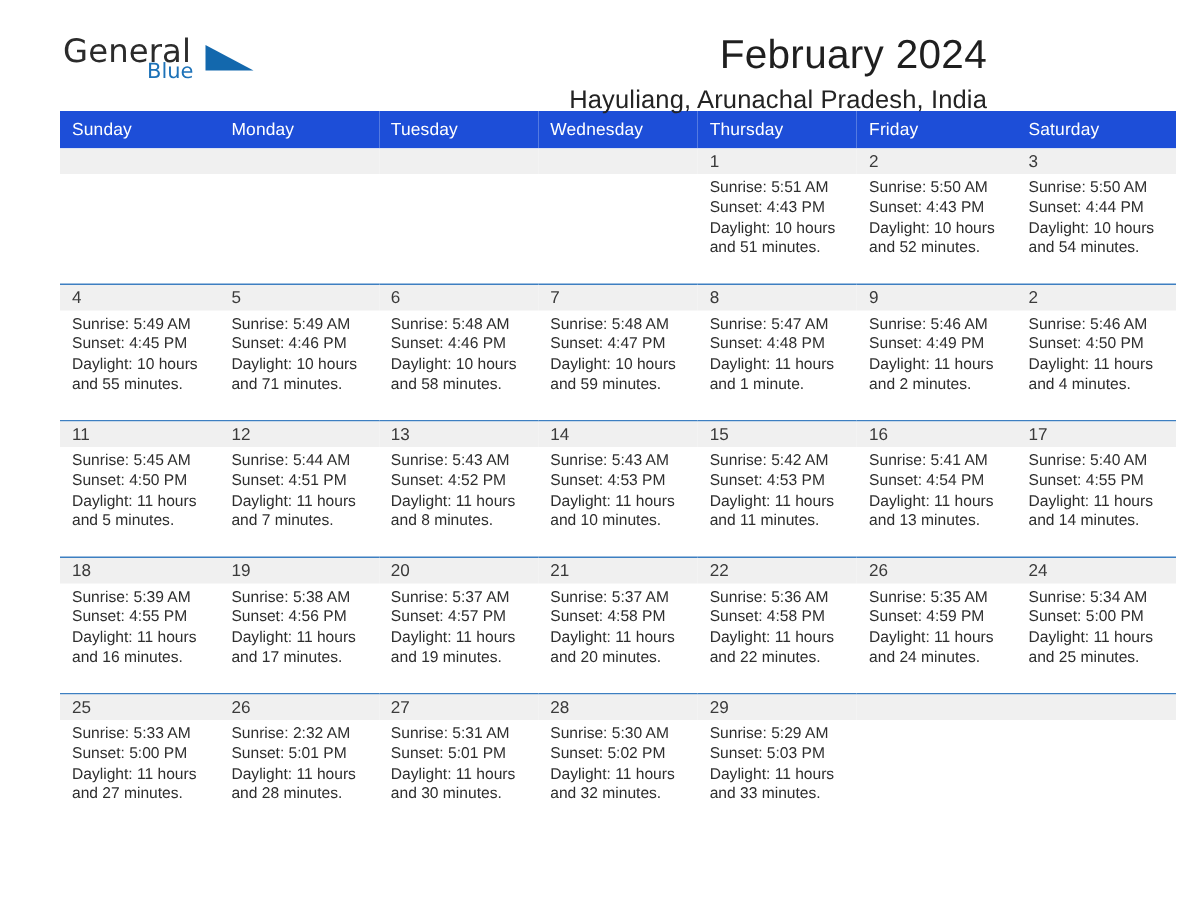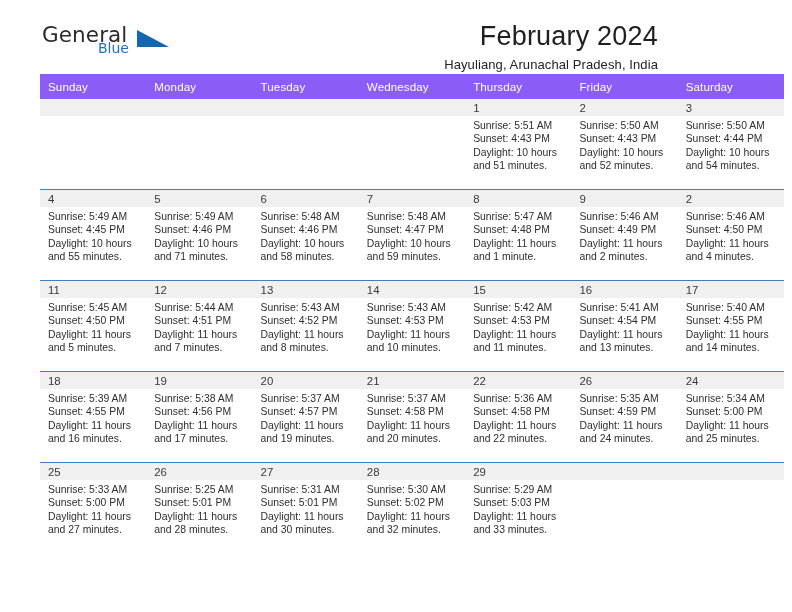--- a/index.html
+++ b/index.html
@@ -69,35 +69,35 @@
   }
   .month-title {
     font-size: 27px;
     color: #1f1f1f;
     line-height: 1.05;
     font-weight: normal;
     margin: 0;
     letter-spacing: 0.2px;
   }
   .location-title {
-    font-size: 13px;
+    font-size: 17px;
     color: #232323;
     margin: 7px 0 0 0;
     font-weight: normal;
     letter-spacing: 0.1px;
   }
 
   
   .calendar {
     width: 744px;
     border-collapse: collapse;
     table-layout: fixed;
   }
   .calendar th {
-    background: #8b5cf6;
+    background: #1d4ed8;
     color: #ffffff;
     font-size: 11.6px;
     font-weight: normal;
     text-align: left;
     padding: 6px 0 6px 8px;
     height: 20px;
     box-sizing: border-box;
     letter-spacing: 0.1px;
     margin-left: 41px;
   }
@@ -532,21 +532,21 @@
                 <div>and 27 minutes.</div>
               </div>
             </div>
           </td>
           <td>
             <div class="daycell">
               <div class="daynum-band">
                 <span class="daynum">26</span>
               </div>
               <div class="details">
-                <div>Sunrise: 5:25 AM</div>
+                <div>Sunrise: 2:32 AM</div>
                 <div>Sunset: 5:01 PM</div>
                 <div>Daylight: 11 hours</div>
                 <div>and 28 minutes.</div>
               </div>
             </div>
           </td>
           <td>
             <div class="daycell">
               <div class="daynum-band">
                 <span class="daynum">27</span>

